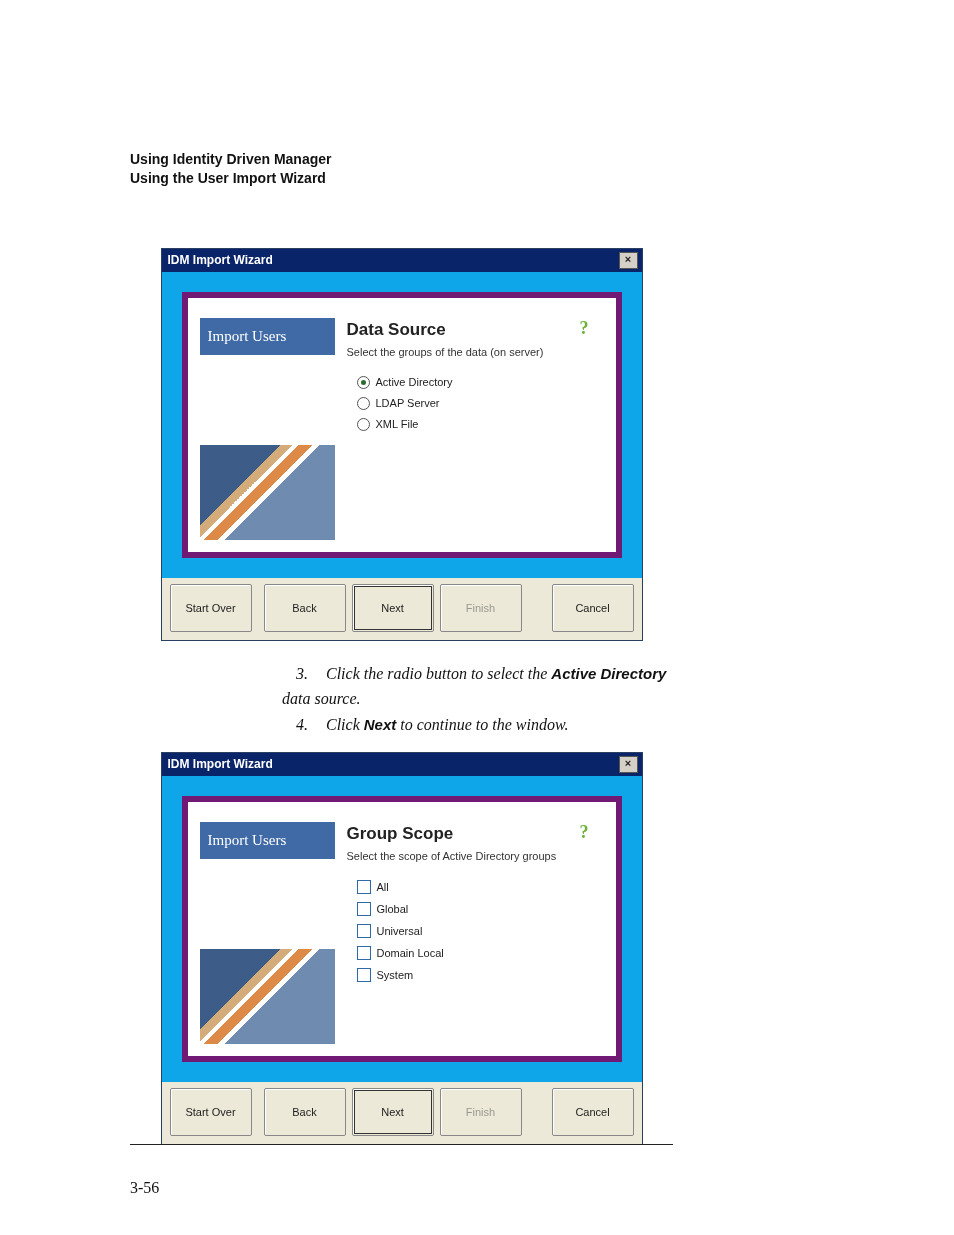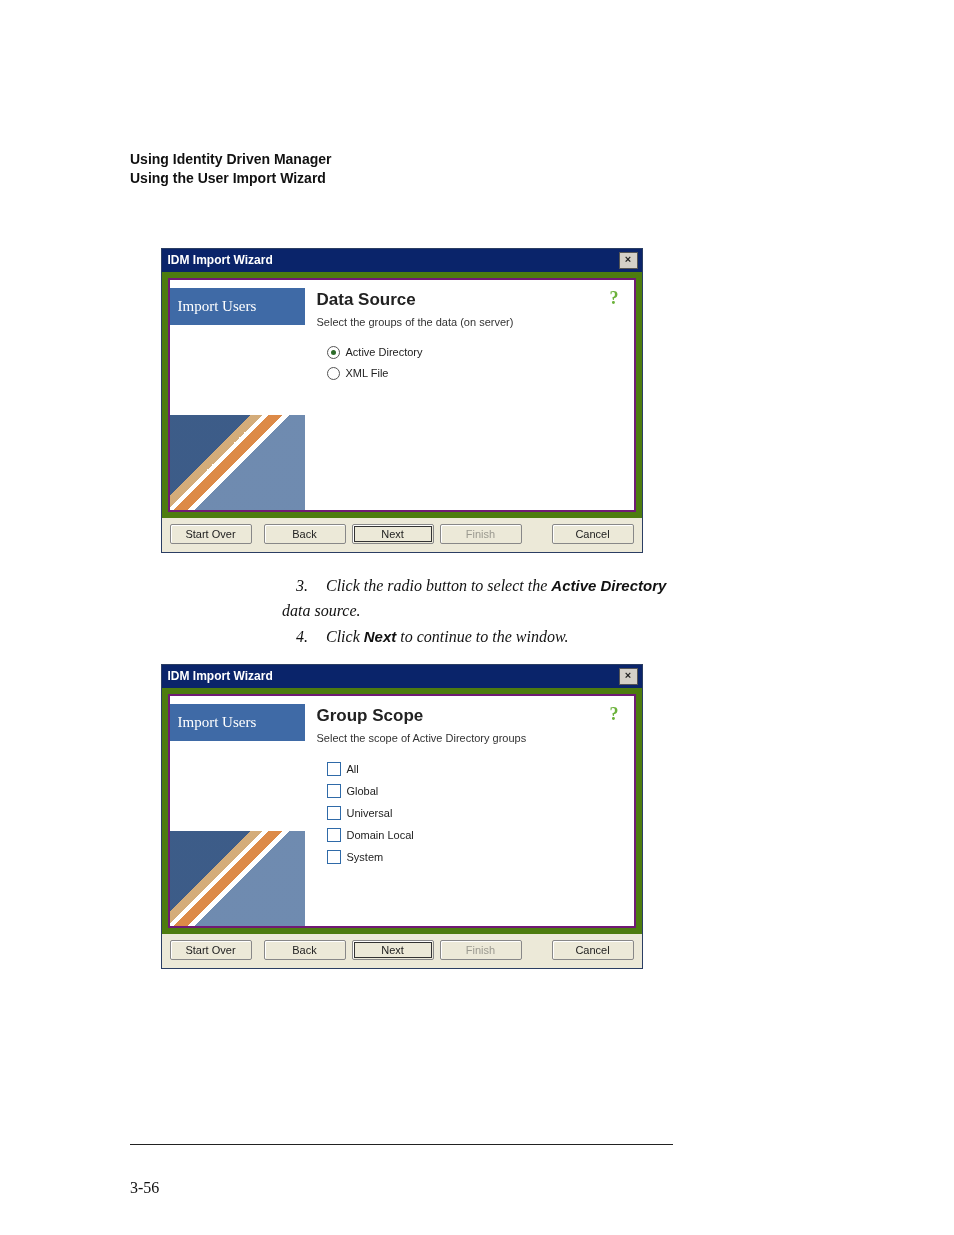--- a/index.html
+++ b/index.html
@@ -19,21 +19,21 @@
     font-family: Arial, Helvetica, sans-serif;
     font-weight: bold;
     font-size: 14px;
     line-height: 1.35;
     margin-bottom: 60px;
   }
   .dialog {
     width: 480px;
     margin: 0 auto 20px auto;
     border: 1px solid #2b3e63;
-    background: #4d7c0f;
+    background: #0ea5e9;
     font-family: Tahoma, Arial, sans-serif;
     font-size: 12px;
     color: #222;
   }
   .dlg-title {
     background: #0a246a;
     color: #fff;
     font-weight: bold;
     font-size: 12px;
     padding: 3px 4px 3px 6px;
@@ -48,25 +48,25 @@
     border: 1px solid #555;
     color: #222;
     font-weight: bold;
     font-size: 11px;
     text-align: center;
     line-height: 13px;
     font-family: Arial, sans-serif;
   }
   .dlg-body {
     background: #fff;
-    margin: 6px;
-    border: 2px solid #701a75;
+    margin: 20px;
+    border: 6px solid #701a75;
     display: flex;
     min-height: 230px;
-    padding: 0;
+    padding: 12px;
   }
   .dlg-left {
     width: 135px;
     background: #fff;
     display: flex;
     flex-direction: column;
     justify-content: space-between;
   }
   .left-label {
     background: #3f6aa6;
@@ -135,21 +135,21 @@
   .dlg-buttons {
     display: flex;
     align-items: center;
     padding: 6px 8px 8px 8px;
     gap: 6px;
     background: #ece9d8;
   }
   .spacer { flex: 1; }
   .btn {
     min-width: 60px;
-    padding: 3px 10px;
+    padding: 17px 10px;
     font-size: 11px;
     font-family: Tahoma, Arial, sans-serif;
     background: #ece9d8;
     border: 1px solid #888;
     border-radius: 2px;
     box-shadow: inset 1px 1px 0 #fff;
     text-align: center;
     color:#222;
   }
   .btn.default {
@@ -207,20 +207,24 @@
         <div class="help-icon">?</div>
         <div class="dlg-heading">Data Source</div>
         <div class="dlg-sub">Select the groups of the data (on server)</div>
         <div class="opt-list">
           <div class="opt-row">
             <span class="radio sel"></span>
             <span>Active Directory</span>
           </div>
           <div class="opt-row">
             <span class="radio"></span>
+            <span>LDAP Server</span>
+          </div>
+          <div class="opt-row">
+            <span class="radio"></span>
             <span>XML File</span>
           </div>
         </div>
       </div>
     </div>
     <div class="dlg-buttons">
       <span class="btn">Start Over</span>
       <span class="spacer"></span>
       <span class="btn">Back</span>
       <span class="btn default">Next</span>

